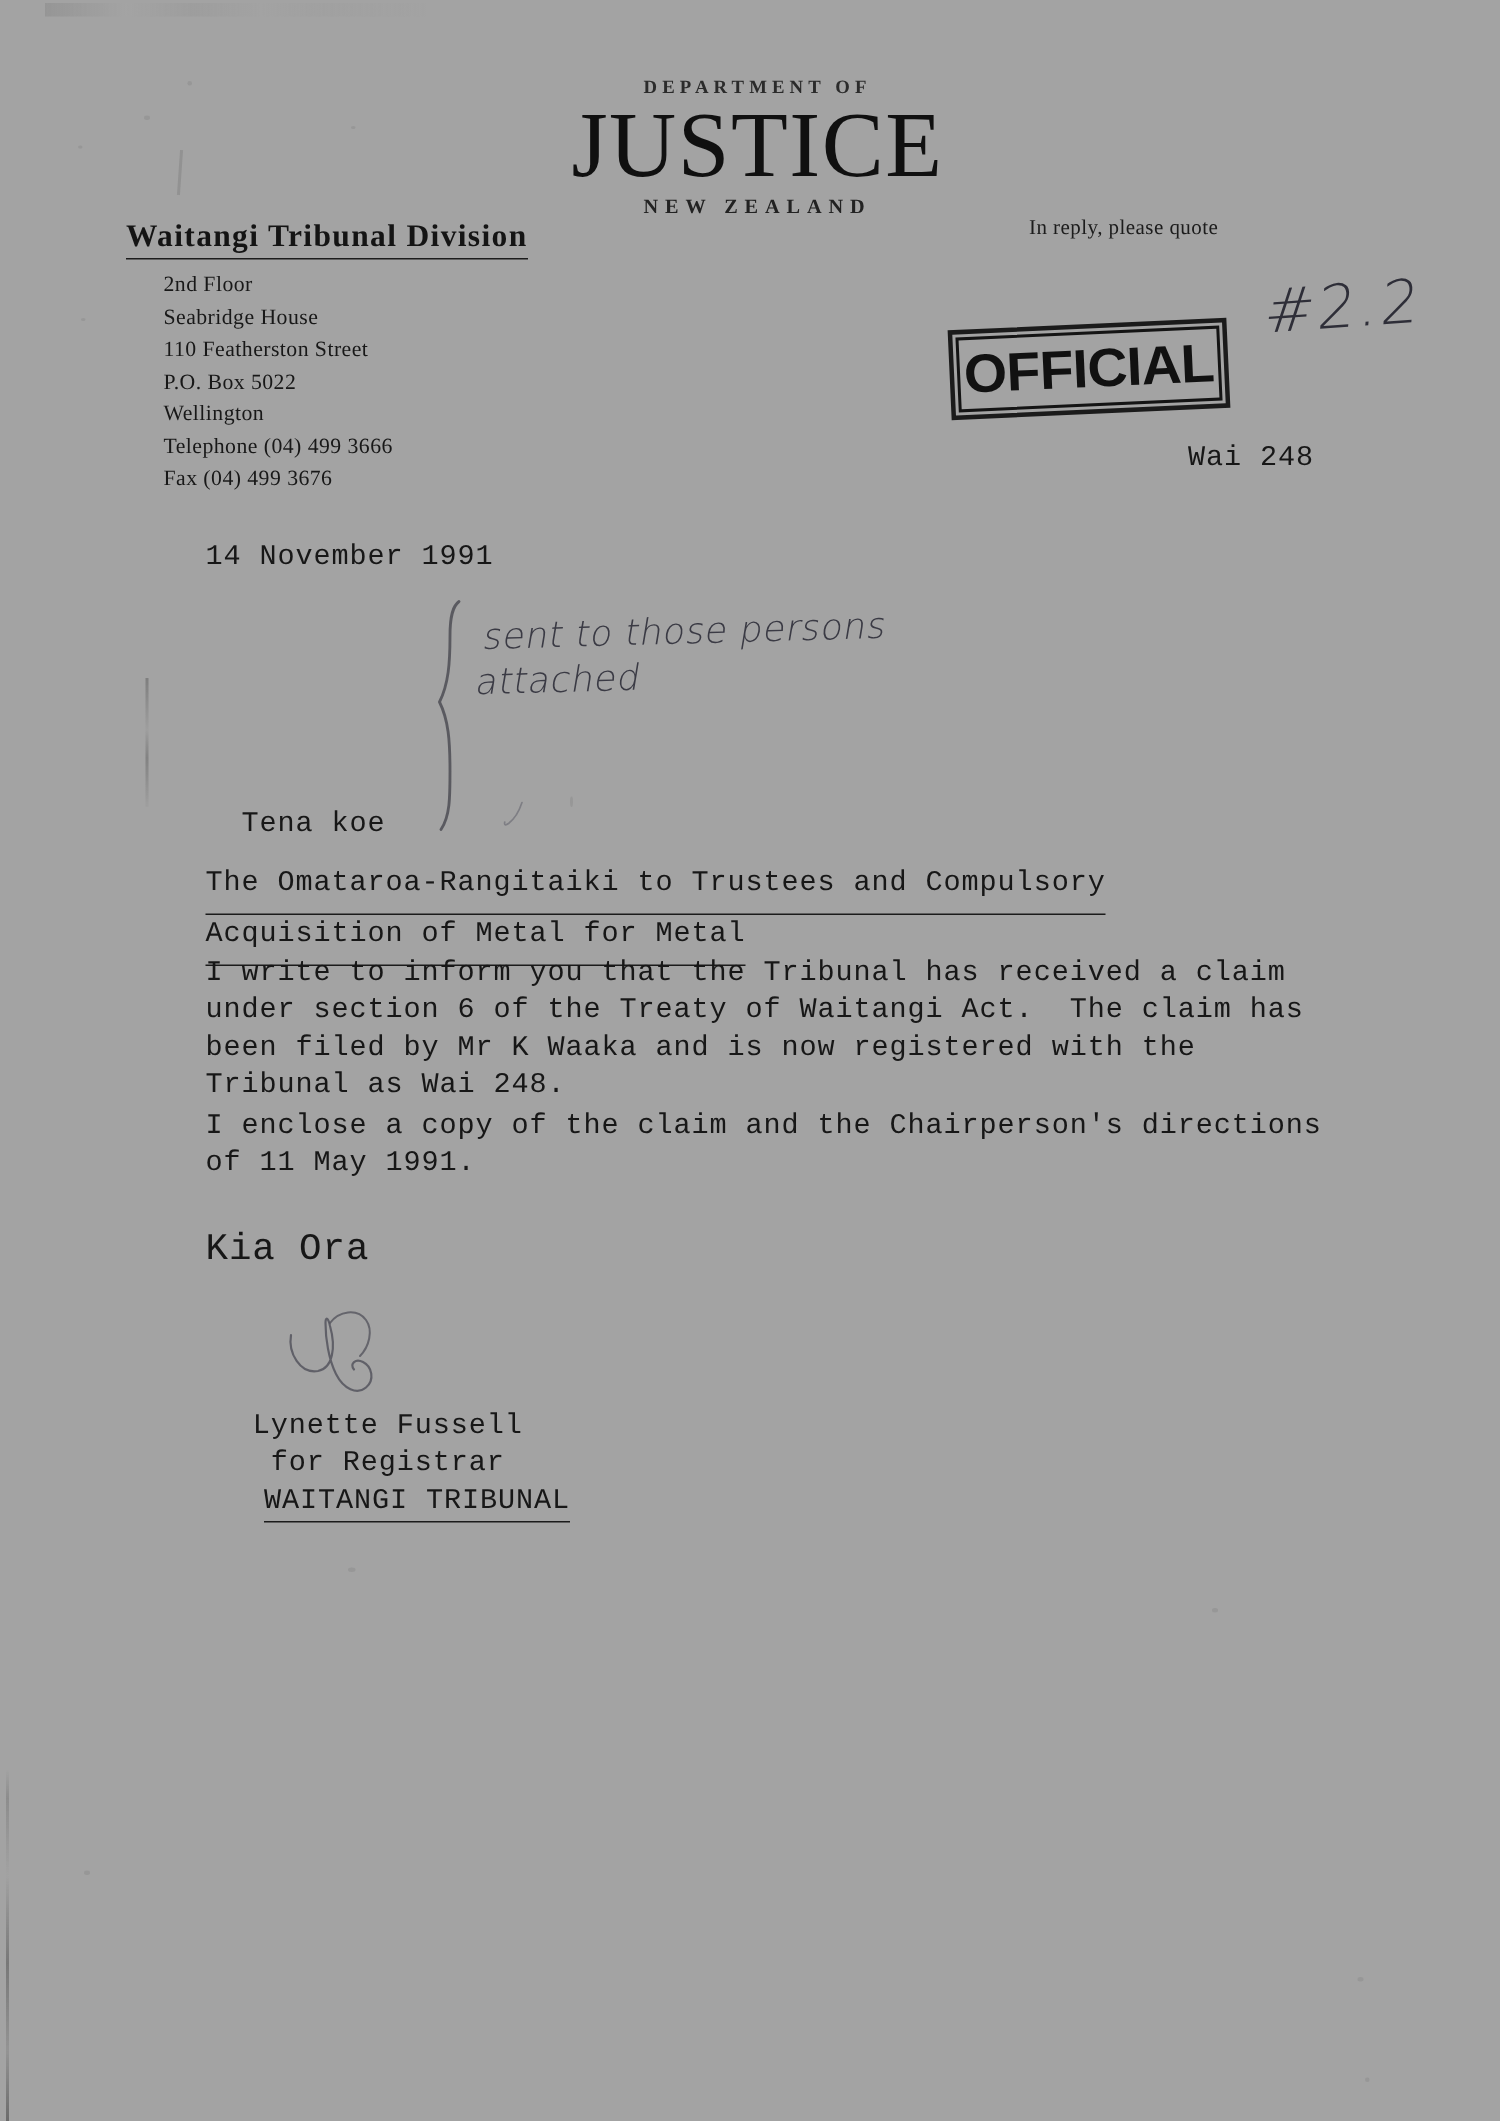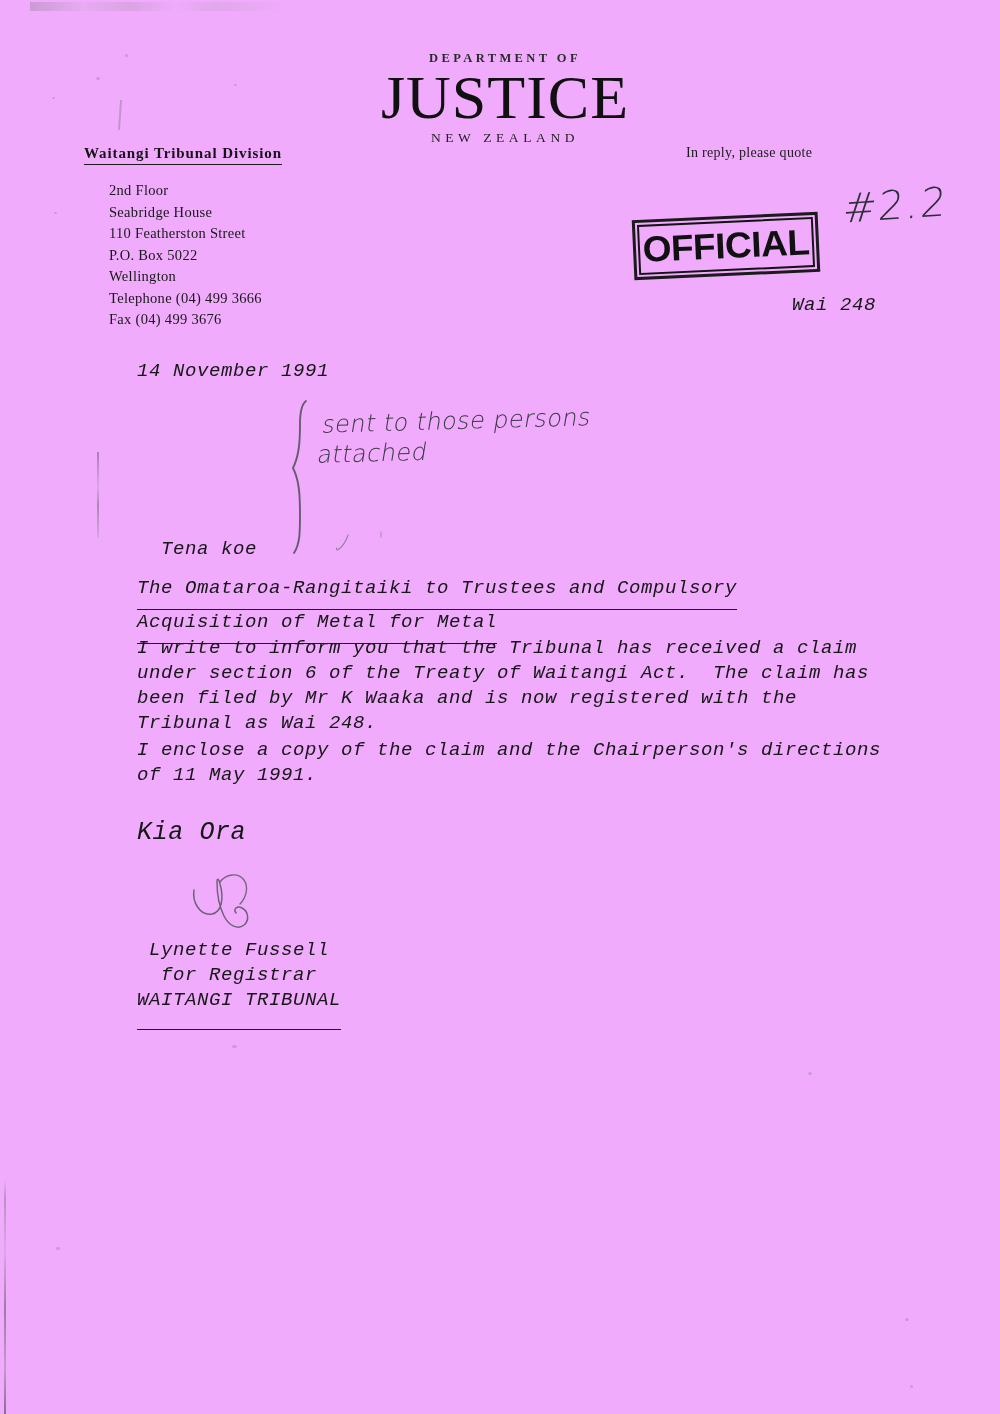--- a/index.html
+++ b/index.html
@@ -6,21 +6,21 @@
   html, body {
     margin: 0;
     padding: 0;
     background: #ffffff;
   }
 
   .page {
     position: relative;
     width: 1000px;
     height: 1414px;
-    background: #f0abfc;
+    background: #a3a3a3;
     overflow: hidden;
     font-family: "Liberation Serif", "DejaVu Serif", serif;
     color: #1a1a1a;
   }
 
   
   .scan-noise {
     position: absolute;
     pointer-events: none;
   }
@@ -98,32 +98,32 @@
     letter-spacing: 1px;
     font-weight: 400;
     color: #101010;
     margin-top: 3px;
     font-family: "Liberation Serif", "DejaVu Serif", serif;
     line-height: 0.95;
   }
   .lh-nz {
     font-size: 13.5px;
     letter-spacing: 4.6px;
-    font-weight: 400;
+    font-weight: 700;
     color: #222;
     margin-top: 5px;
     font-family: "Liberation Serif", "DejaVu Serif", serif;
   }
 
   
   .division-heading {
     position: absolute;
     left: 84px;
     top: 145px;
-    font-size: 15px;
+    font-size: 21px;
     font-weight: 700;
     letter-spacing: 0.9px;
     color: #141414;
     font-family: "Liberation Serif", "DejaVu Serif", serif;
     border-bottom: 1.4px solid #1c1c1c;
     padding-bottom: 2px;
   }
   .address-block {
     position: absolute;
     left: 84px;
@@ -205,21 +205,20 @@
     letter-spacing: 0.4px;
     font-weight: 300;
   }
 
   
   .typed {
     position: absolute;
     font-family: "Liberation Mono", "DejaVu Sans Mono", monospace;
     color: #171717;
     letter-spacing: 0.6px;
-    font-style: italic;
   }
   .wai-ref {
     left: 792px;
     top: 294px;
     font-size: 19px;
   }
   .letter-date {
     left: 137px;
     top: 360px;
     font-size: 19px;
@@ -264,21 +263,22 @@
   .signoff {
     left: 137px;
     top: 938px;
     font-size: 19px;
     line-height: 25px;
     text-align: center;
   }
   .signoff .org {
     display: inline-block;
     border-bottom: 1.3px solid #1b1b1b;
-    padding-bottom: 16px;
+    padding-bottom: 1px;
+    margin-left: 39px;
   }
 
   
   .brace-mark {
     position: absolute;
     left: 280px;
     top: 398px;
     width: 40px;
     height: 160px;
   }

